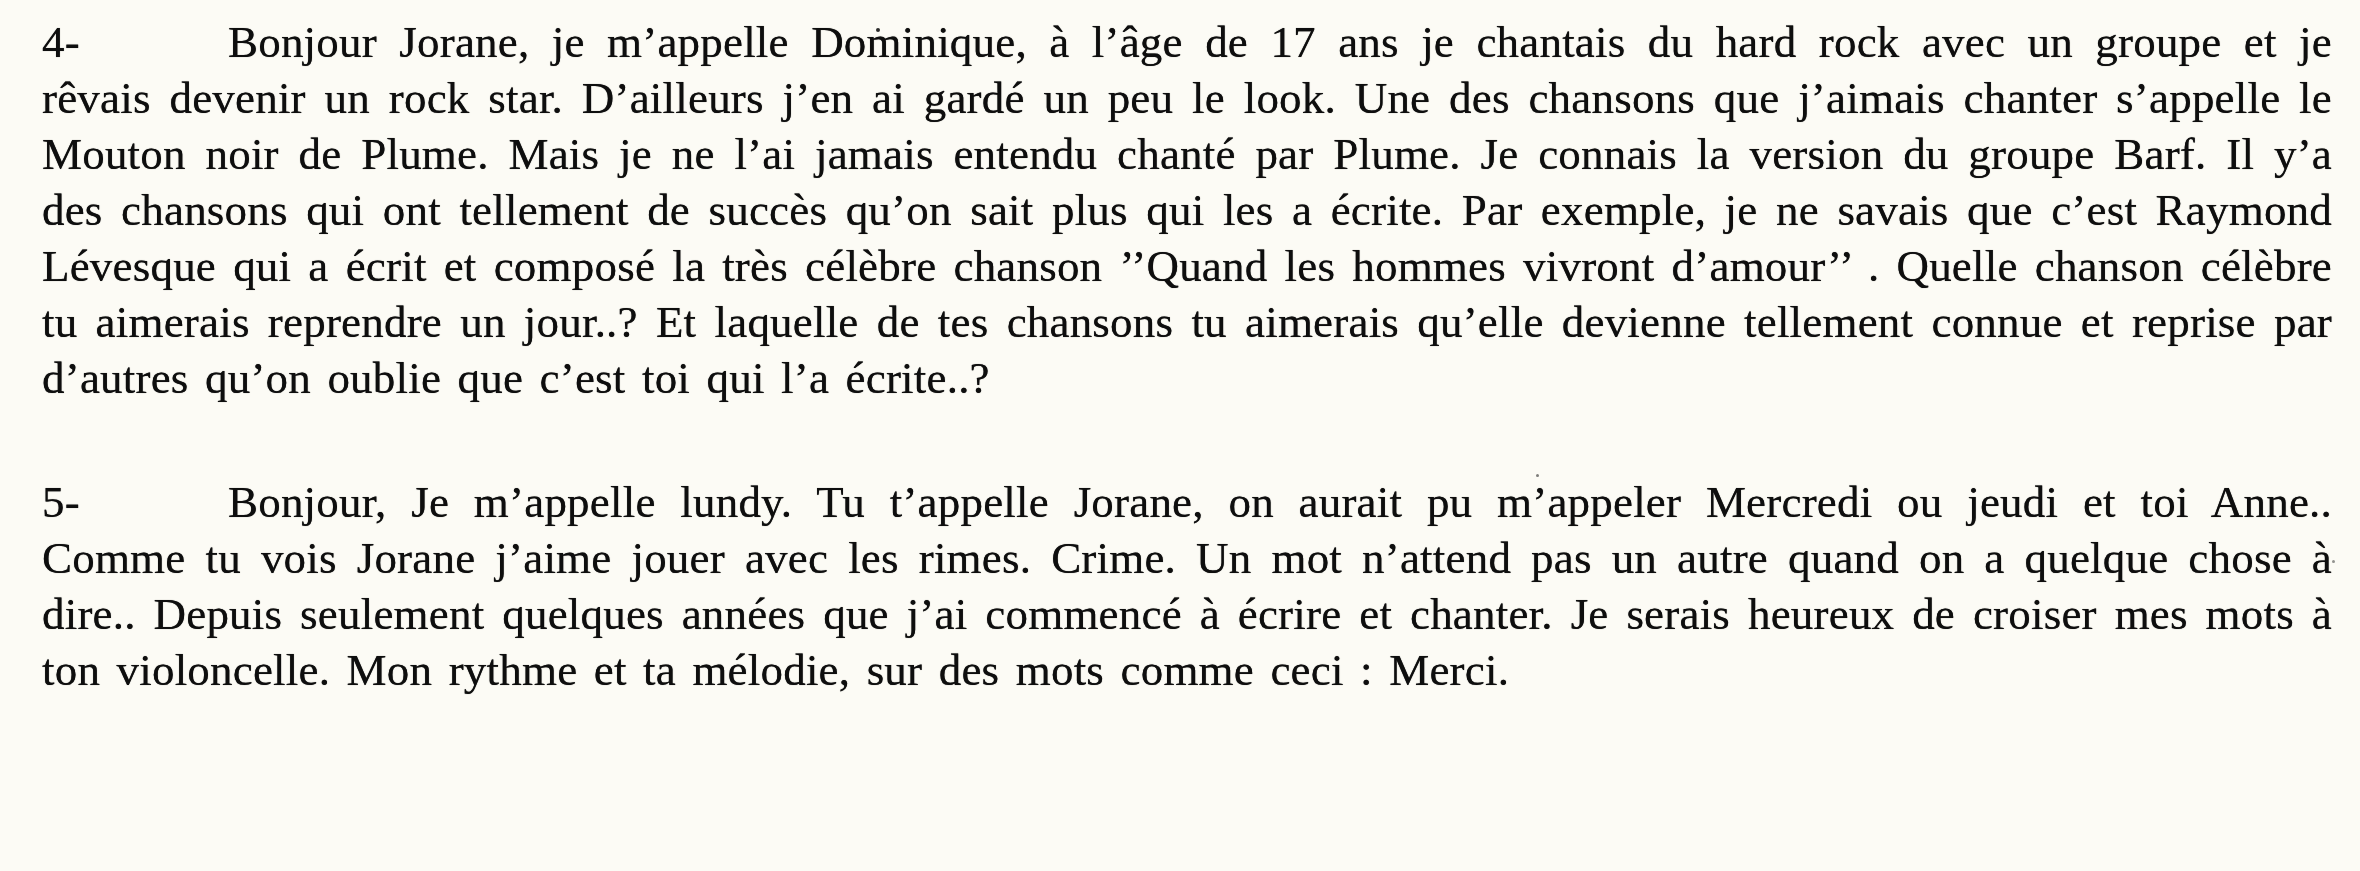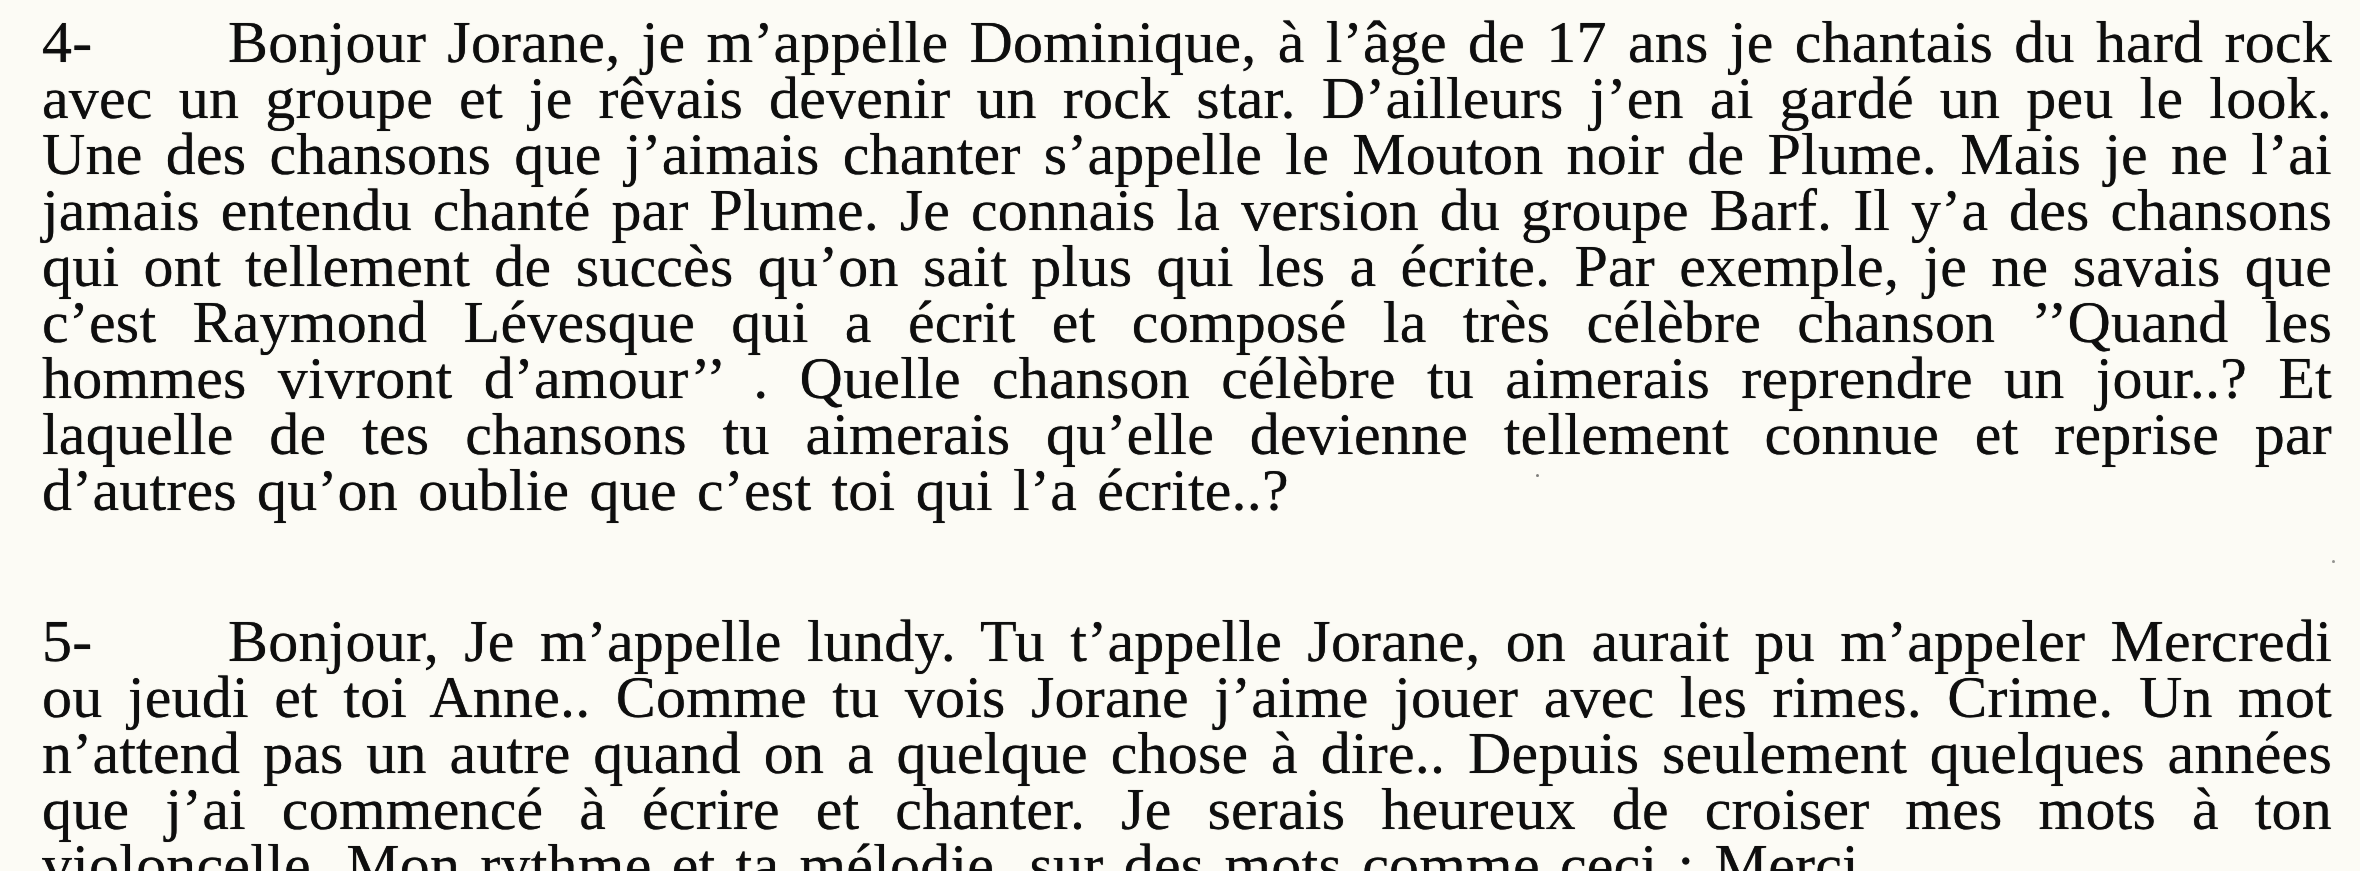--- a/index.html
+++ b/index.html
@@ -8,34 +8,34 @@
     height: 871px;
     background: #fcfbf5;
     overflow: hidden;
   }
   .page {
     box-sizing: border-box;
     width: 2360px;
     height: 871px;
     padding: 14px 28px 0 42px;
     font-family: "Liberation Serif", "DejaVu Serif", serif;
-    font-size: 60px;
+    font-size: 45px;
     line-height: 56px;
     color: #0e0e0e;
     position: relative;
   }
   .para {
     margin: 0;
     text-align: justify;
     letter-spacing: 0.2px;
     word-spacing: 5px;
     
     text-shadow: 0 0 0.7px rgba(0,0,0,0.85);
   }
-  .para + .para { margin-top: 95px; }
+  .para + .para { margin-top: 68px; }
   .num {
     display: inline-block;
     width: 186px;
     text-align: left;
   }
   .speck {
     position: absolute;
     background: #2a2a2a;
     border-radius: 50%;
   }

